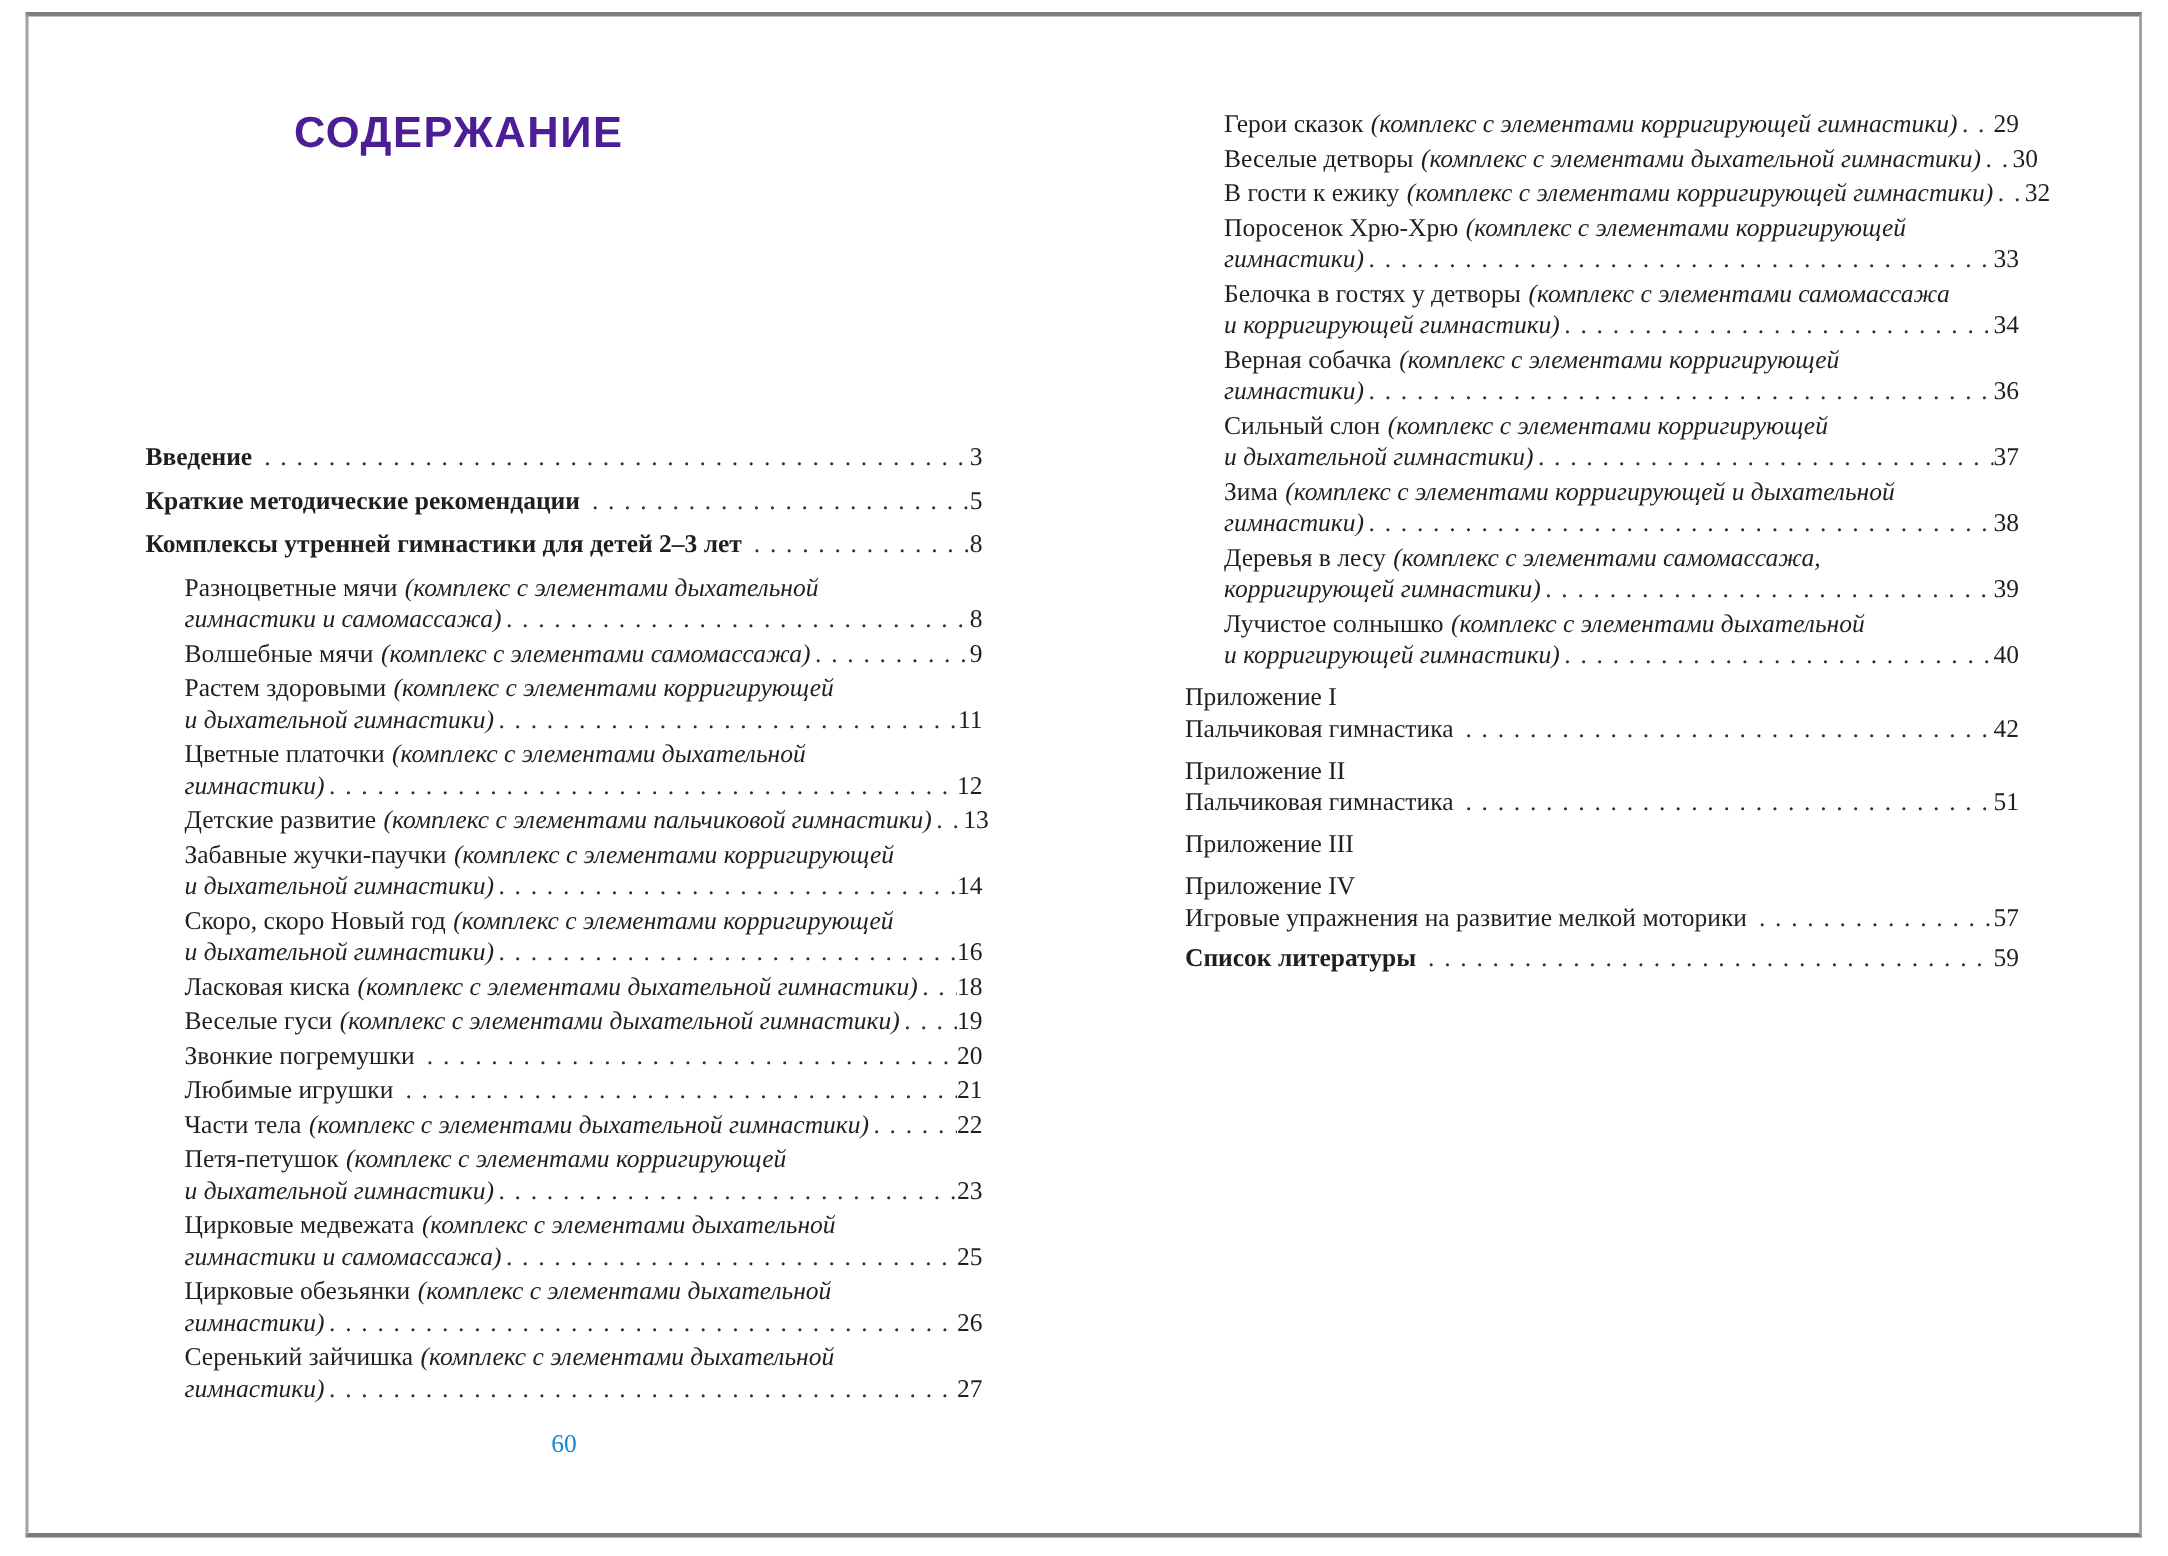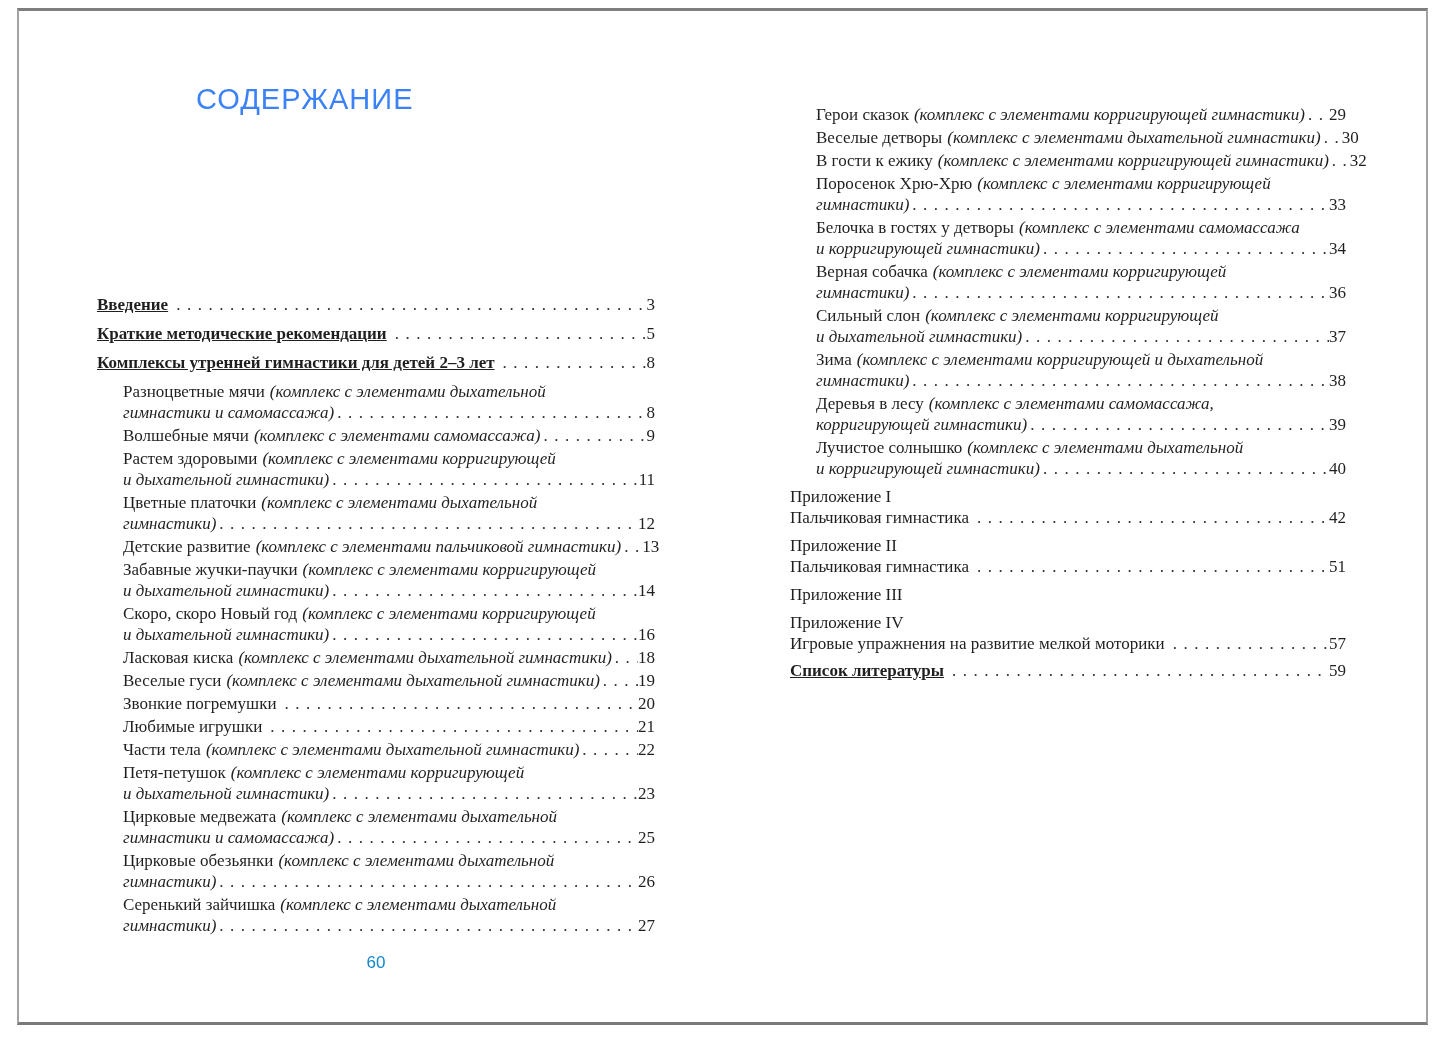--- a/index.html
+++ b/index.html
@@ -13,54 +13,54 @@
   .frame{
     position:absolute;left:17px;top:8px;width:1411px;height:1017px;
     box-sizing:border-box;
     border-left:2px solid #a3a3a3;
     border-right:2px solid #a3a3a3;
     border-top:3px solid #7e7e7e;
     border-bottom:3px solid #7a7a7a;
     background:#fff;
   }
   .toc-title{
-    position:absolute;left:196px;top:84px;
+    position:absolute;left:196px;top:74px;
     font-family:"Liberation Sans", sans-serif;
-    font-size:29px;line-height:30px;font-weight:400;
+    font-size:29px;line-height:30px;font-weight:700;
     letter-spacing:1px;
-    color:#3b82f6;
+    color:#4c1d95;
     margin:0;
   }
   .col{position:absolute;font-size:17px;line-height:21px;}
   .col-left{left:97px;top:294px;width:558px;}
-  .col-right{left:790px;top:72px;width:556px;margin-top:32px;}
+  .col-right{left:790px;top:72px;width:556px;}
   .entry{margin-bottom:2px;}
   .entry.indent{padding-left:26px;}
   .entry.boldrow{margin-bottom:8px;}
-  .entry.boldrow .nm{font-weight:700;text-decoration:underline;}
+  .entry.boldrow .nm{font-weight:700;}
   .col-right .entry.boldrow{margin-top:6px;}
   .entry.apphead{margin-top:7px;margin-bottom:0;}
   .entry.apphead .nm{font-weight:400;}
   .line{display:flex;align-items:baseline;}
   .line1{display:block;white-space:nowrap;}
   .nm{margin-right:5px;white-space:nowrap;}
   .it{font-style:italic;white-space:nowrap;}
   .leader{
     flex:1 1 auto;overflow:hidden;white-space:nowrap;
     margin-left:3px;padding-right:8px;
     min-width:10px;
   }
   .leader::after{
     content:"..............................................................................................................................................";
     letter-spacing:6.5px;color:#2e2e2e;font-style:normal;font-weight:400;
   }
   .pg{flex:0 0 auto;white-space:nowrap;}
   .folio{
     position:absolute;left:97px;top:953px;width:558px;text-align:center;
-    font-family:Liberation Sans, sans-serif;
+    font-family:Liberation Serif, serif;
     font-size:17px;color:#1287c9;
   }
 </style>
 </head>
 <body>
 
 <div class="frame"></div>
 
 <h1 class="toc-title">СОДЕРЖАНИЕ</h1>
 

